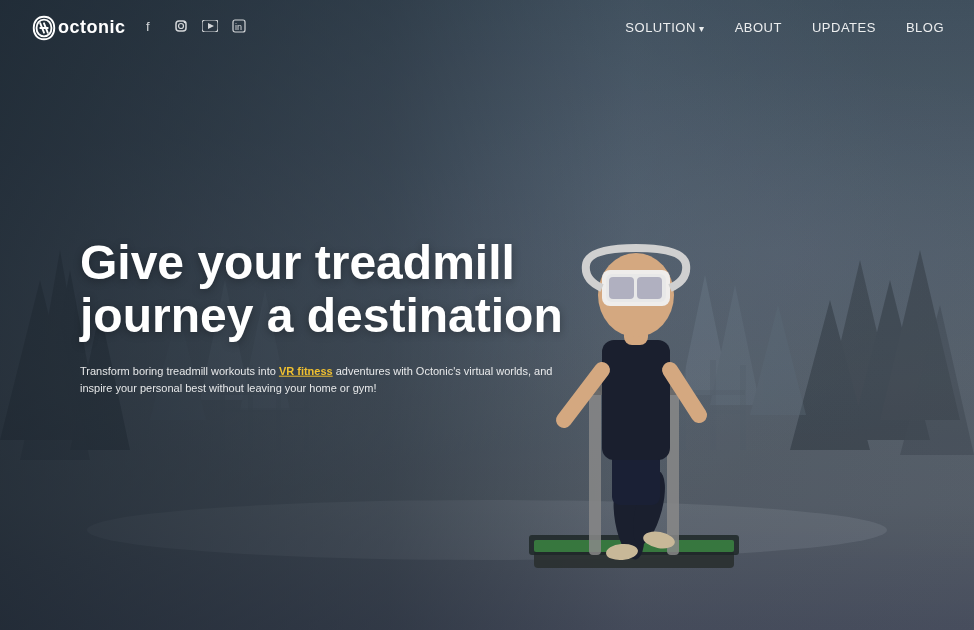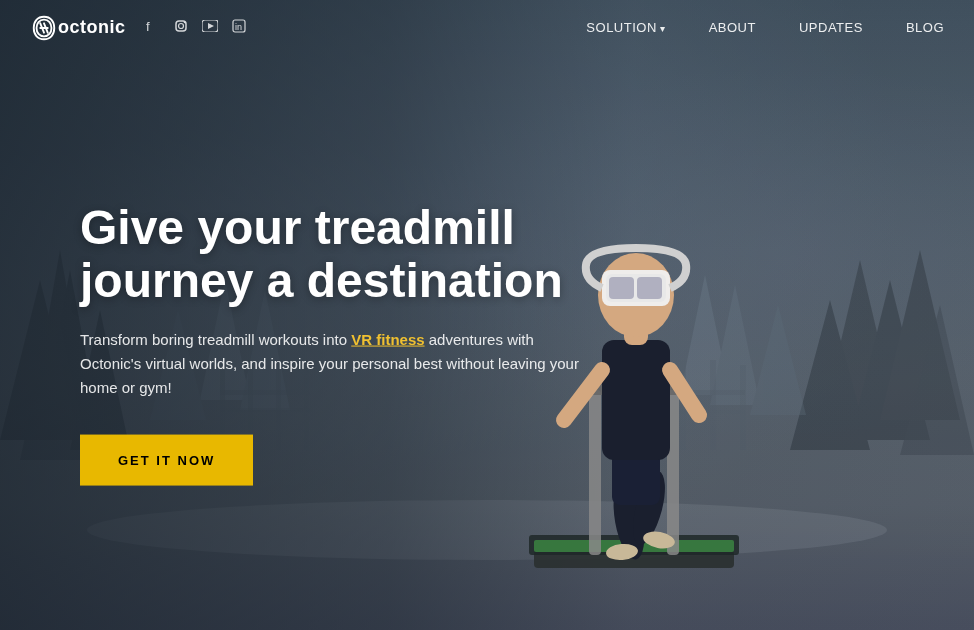--- a/index.html
+++ b/index.html
@@ -111,21 +111,21 @@
     .social-icon {
       color: rgba(255,255,255,0.8);
       font-size: 13px;
       text-decoration: none;
       cursor: pointer;
     }
 
     .nav-right {
       margin-left: auto;
       display: flex;
-      gap: 43px;
+      gap: 30px;
     }
 
     .nav-link {
       color: rgba(255,255,255,0.9);
       font-size: 13px;
       font-weight: 500;
       letter-spacing: 0.5px;
       text-decoration: none;
       cursor: pointer;
     }
@@ -161,21 +161,21 @@
       color: #fff;
       font-size: 48px;
       font-weight: 800;
       line-height: 1.1;
       margin-bottom: 20px;
       text-shadow: 0 2px 8px rgba(0,0,0,0.3);
     }
 
     .hero-subtitle {
       color: rgba(255,255,255,0.88);
-      font-size: 15px;
+      font-size: 11px;
       line-height: 1.6;
       margin-bottom: 35px;
       max-width: 500px;
     }
 
     .hero-subtitle .highlight {
       color: #f0c030;
       font-weight: 600;
       text-decoration: underline;
     }
@@ -343,16 +343,15 @@
       <span class="nav-link">UPDATES</span>
       <span class="nav-link">BLOG</span>
     </div>
   </nav>
 
   <div class="hero-content">
     <h1 class="hero-title">Give your treadmill journey a destination</h1>
     <p class="hero-subtitle">
       <span>Transform boring treadmill workouts into </span><span class="highlight">VR fitness</span><span> adventures with Octonic's virtual worlds, and inspire your personal best without leaving your home or gym!</span>
     </p>
-    <button class="cta-button">GET IT NOW</button>
   </div>
 
 </div>
 
 </body></html>

